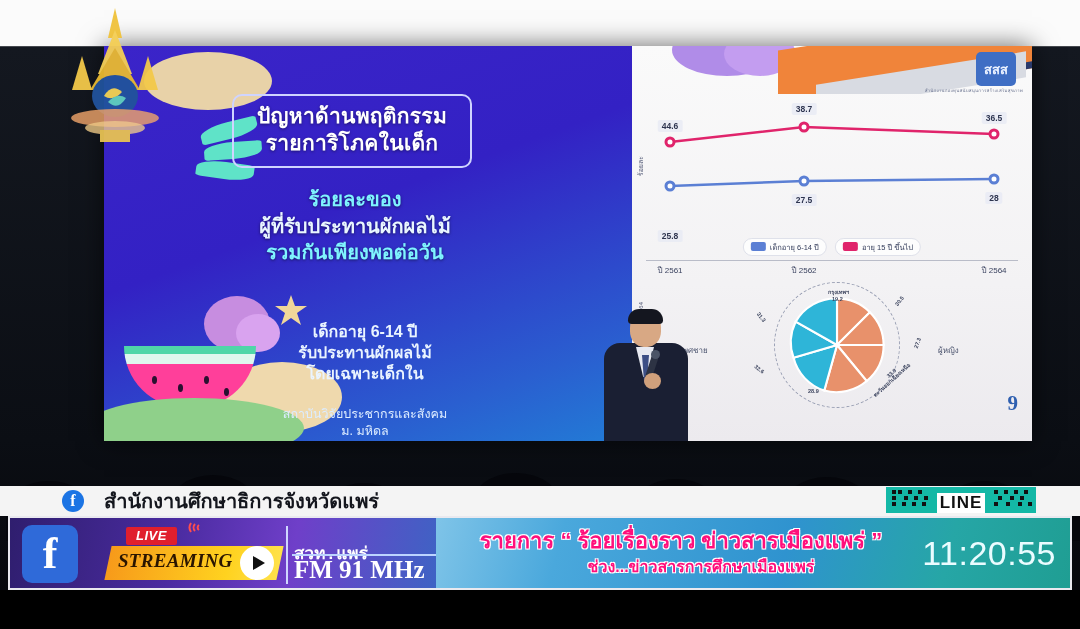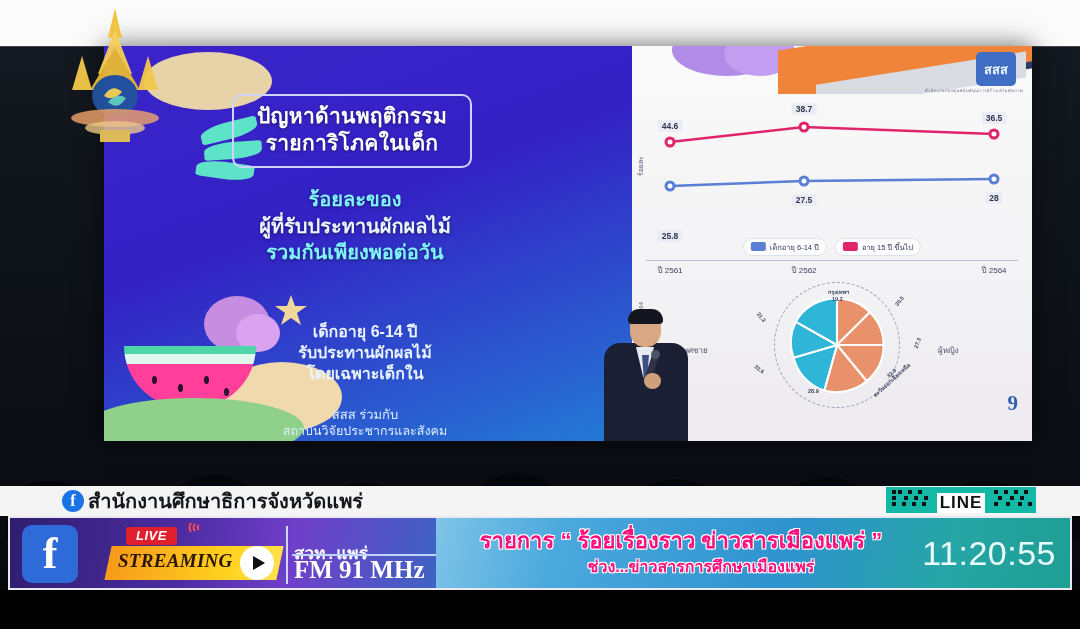--- a/index.html
+++ b/index.html
@@ -111,21 +111,21 @@
   
   .audience { position:absolute; left:0; bottom:88px; width:1080px; height:120px; }
   .head { position:absolute; bottom:0; background:#05060b; border-radius:50% 50% 0 0; }
 
   
   .ticker { position:absolute; left:0; top:486px; width:1080px; height:30px; background:#f4f4f4;
             display:flex; align-items:center; overflow:hidden; }
   .fb-round { width:22px; height:22px; border-radius:50%; background:#1b74e4; margin-left:62px;
               color:#fff; font-weight:700; font-size:16px; display:flex; align-items:center;
               justify-content:center; font-family:"Liberation Serif", serif; }
-  .ticker-text { margin-left:4px; font-size:20px; font-weight:700; color:#14161d; white-space:nowrap; }
+  .ticker-text { margin-left:20px; font-size:20px; font-weight:700; color:#14161d; white-space:nowrap; }
   .line-qr { position:absolute; right:44px; top:1px; width:150px; height:26px; background:#14b8a6;
              display:flex; align-items:flex-end; justify-content:center; }
   .qr-cell { position:absolute; width:4px; height:4px; background:#111; }
   .line-word { position:relative; font-size:17px; font-weight:700; color:#111; letter-spacing:1px;
                background:#fff; padding:0 3px; z-index:2; }
 
   
   .lower { position:absolute; left:0; top:516px; width:1080px; height:74px; }
   .lower-left { position:absolute; left:8px; top:0; width:430px; height:74px;
      background:linear-gradient(100deg,#2f1e6e 0%,#4a2ba0 38%,#6f3fc9 66%,#3e63c4 100%);
@@ -210,21 +210,20 @@
         <div class="l">ร้อยละของ</div>
         <div class="l w">ผู้ที่รับประทานผักผลไม้</div>
         <div class="l">รวมกันเพียงพอต่อวัน</div>
       </div>
 
       <div class="foot-lines">
         <div class="f1">เด็กอายุ 6-14 ปี</div>
         <div class="f1">รับประทานผักผลไม้</div>
         <div class="f1">โดยเฉพาะเด็กใน</div>
         <div style="height:22px;"></div>
-        <div class="f3">สสส ร่วมกับ</div>
         <div class="f2">สถาบันวิจัยประชากรและสังคม</div>
         <div class="f2">ม. มหิดล</div>
       </div>
     </div>
 
     <div class="chart-panel">
 
       <div class="chart-deco">
         <div class="blob" style="left:40px;top:-22px;width:110px;height:52px;background:#b08ce8;"></div>
         <div class="blob" style="left:92px;top:-14px;width:72px;height:44px;background:#c39df0;"></div>

